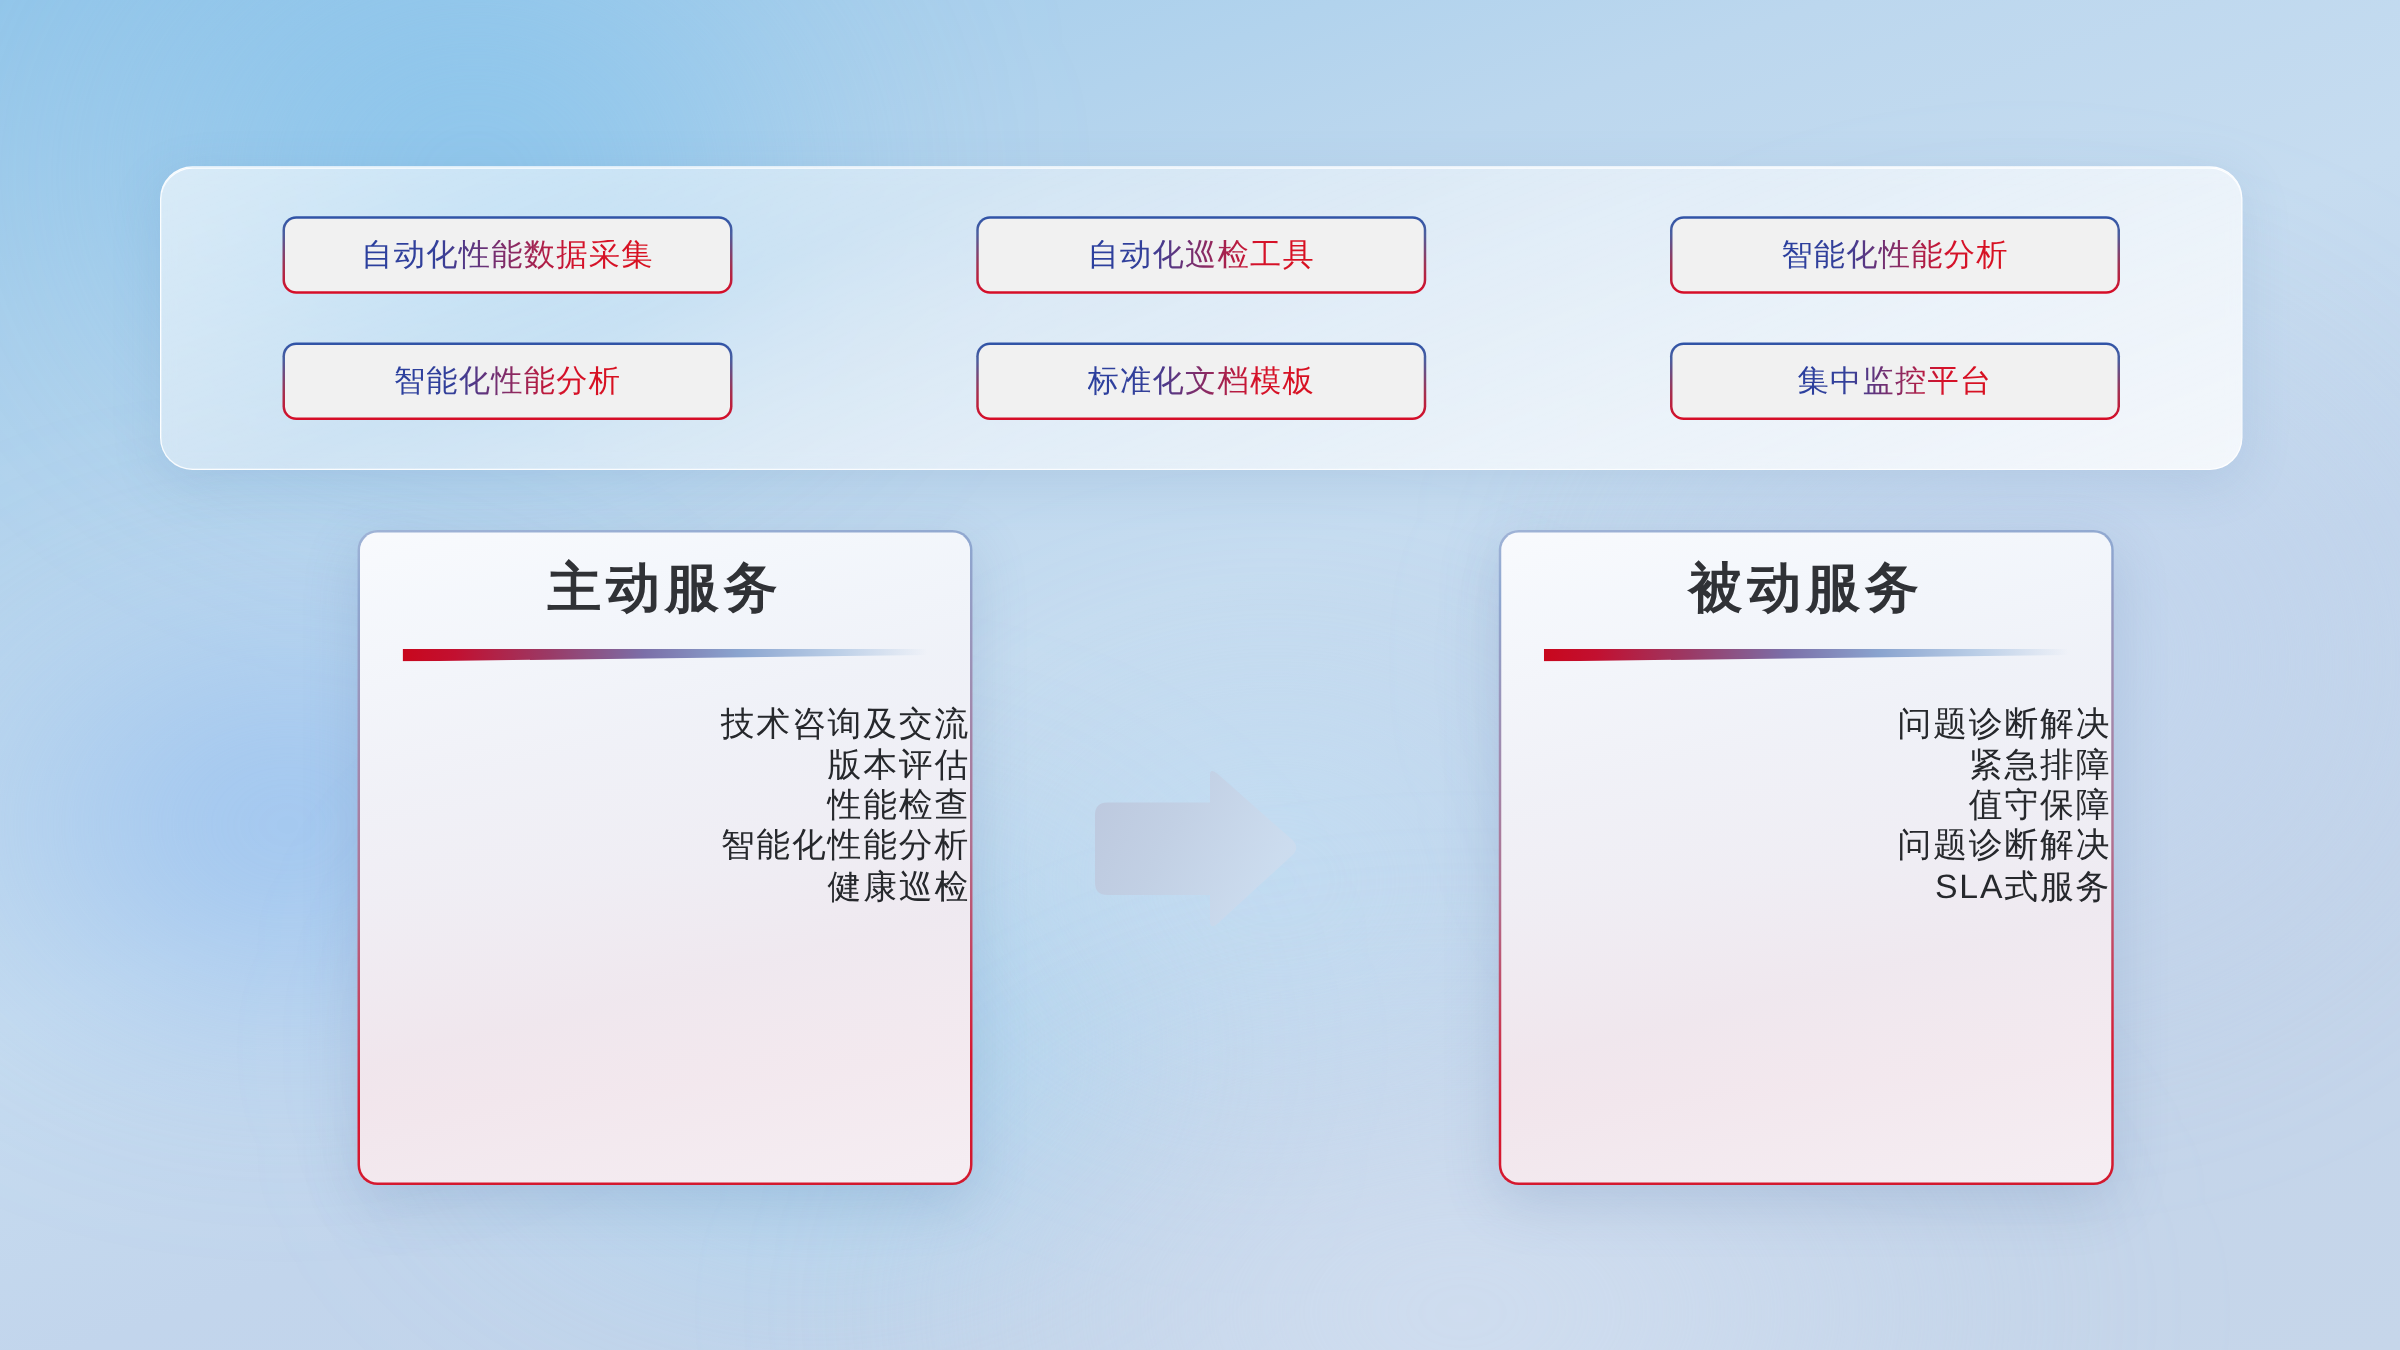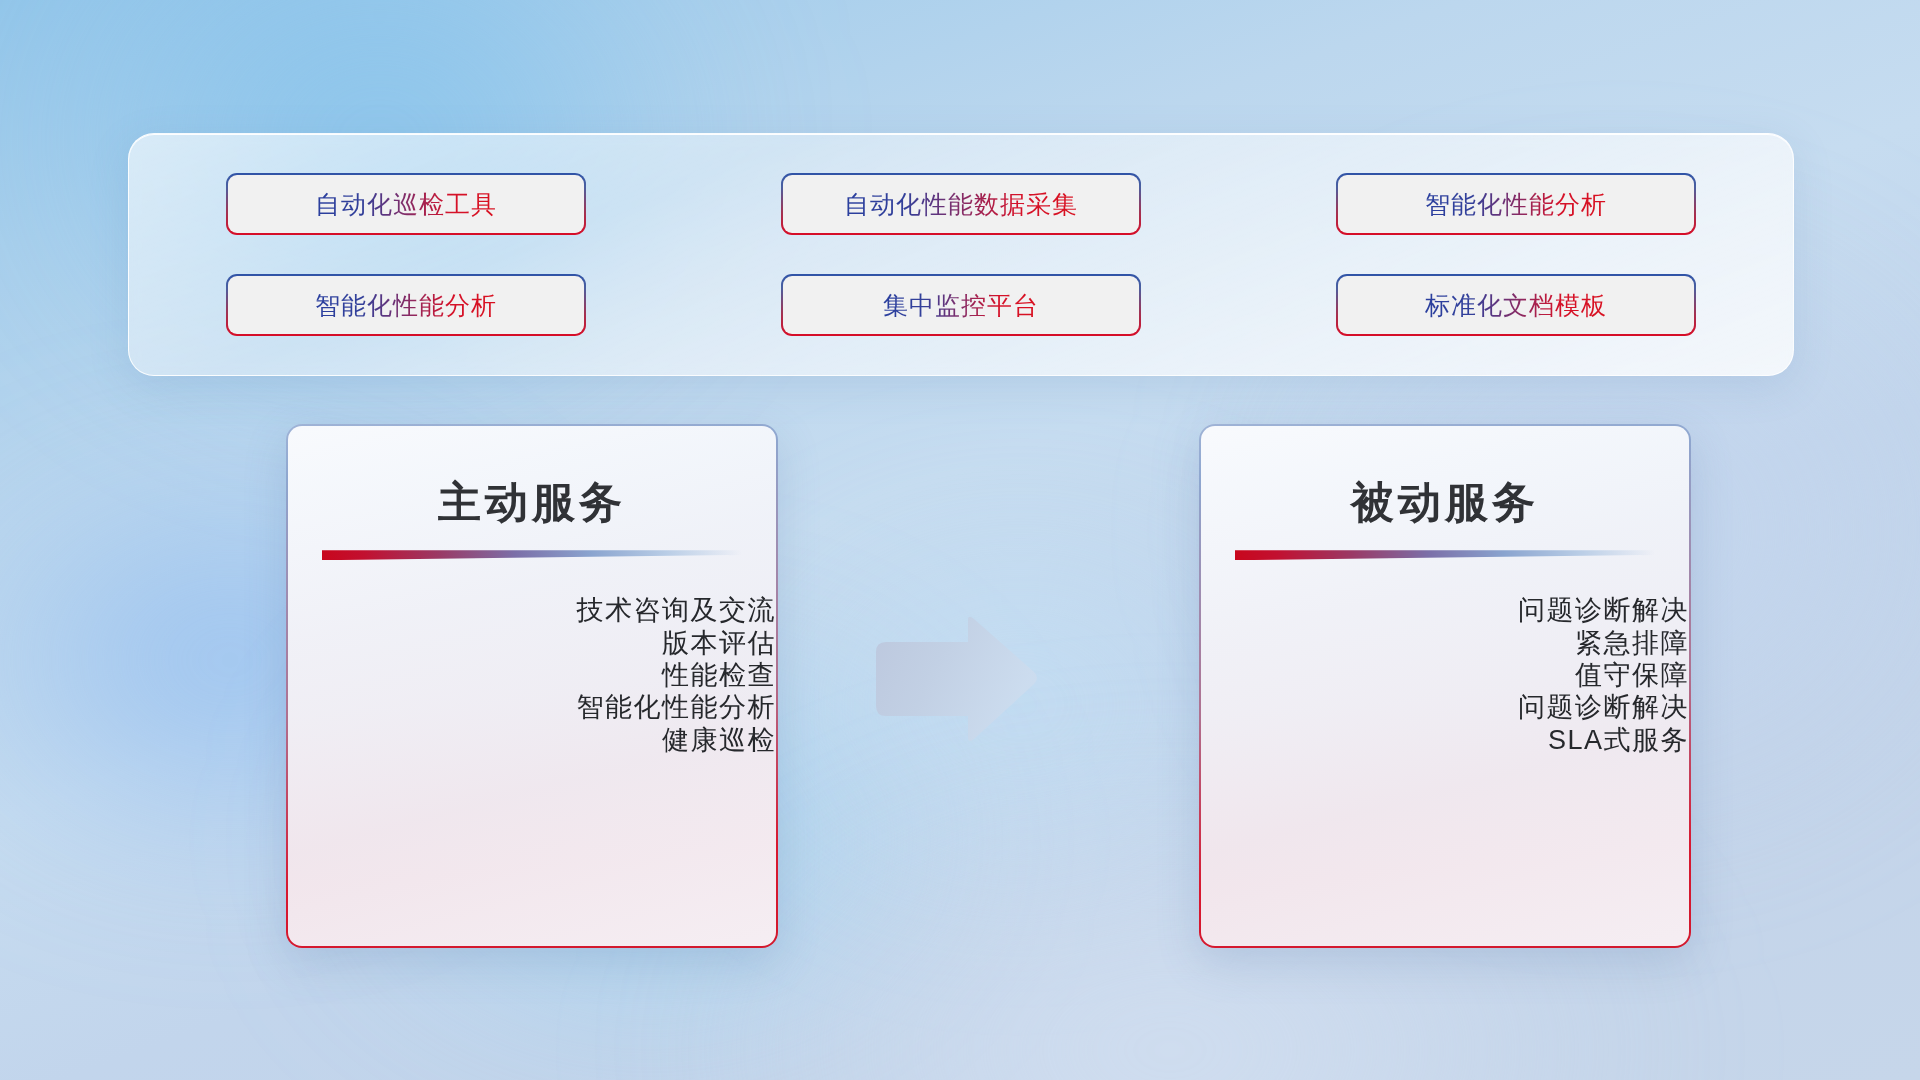--- a/index.html
+++ b/index.html
@@ -160,21 +160,21 @@
     height: 100%;
     border-radius: 14px;
     background: linear-gradient(165deg,
         rgba(252,253,255,0.96) 0%,
         rgba(246,249,253,0.93) 34%,
         rgba(243,246,251,0.92) 66%,
         rgba(247,249,253,0.95) 100%);
     display: flex;
     flex-direction: column;
     align-items: center;
-    padding-top: 52px;
+    padding-top: 21px;
   }
 
   .card-title {
     font-size: 43px;
     font-weight: 700;
     color: #303236;
     letter-spacing: 4px;
     line-height: 1.12;
   }
 
@@ -230,51 +230,51 @@
   <div class="bg-blob blob-white-bottom"></div>
 </div>
 
 <div class="stage">
 
   <div class="top-panel">
     <div class="pill-grid">
 
       <div class="pill">
         <div class="pill-inner">
+          <span class="pill-label">自动化性能数据采集</span>
+        </div>
+      </div>
+
+      <div class="pill">
+        <div class="pill-inner">
           <span class="pill-label">自动化巡检工具</span>
         </div>
       </div>
 
       <div class="pill">
         <div class="pill-inner">
-          <span class="pill-label">自动化性能数据采集</span>
-        </div>
-      </div>
-
-      <div class="pill">
-        <div class="pill-inner">
           <span class="pill-label">智能化性能分析</span>
         </div>
       </div>
 
       <div class="pill">
         <div class="pill-inner">
           <span class="pill-label">智能化性能分析</span>
         </div>
       </div>
 
       <div class="pill">
         <div class="pill-inner">
+          <span class="pill-label">标准化文档模板</span>
+        </div>
+      </div>
+
+      <div class="pill">
+        <div class="pill-inner">
           <span class="pill-label">集中监控平台</span>
-        </div>
-      </div>
-
-      <div class="pill">
-        <div class="pill-inner">
-          <span class="pill-label">标准化文档模板</span>
         </div>
       </div>
 
     </div>
   </div>
 
   <div class="card card-left">
     <div class="card-inner">
       <div class="card-title">主动服务</div>
       <div class="card-rule"></div>

